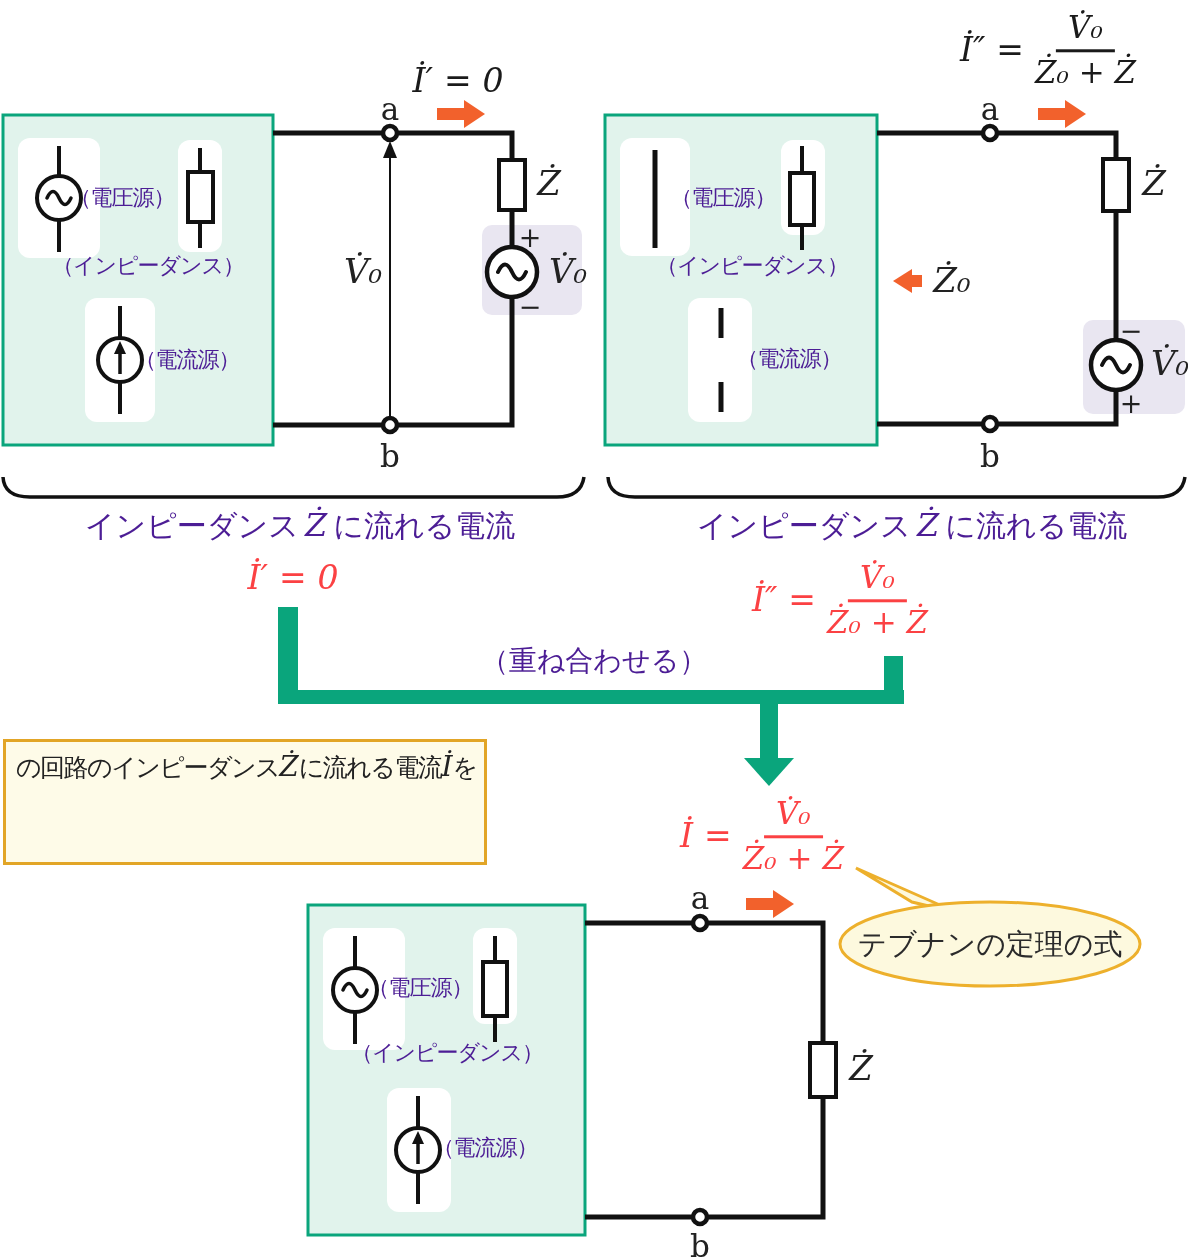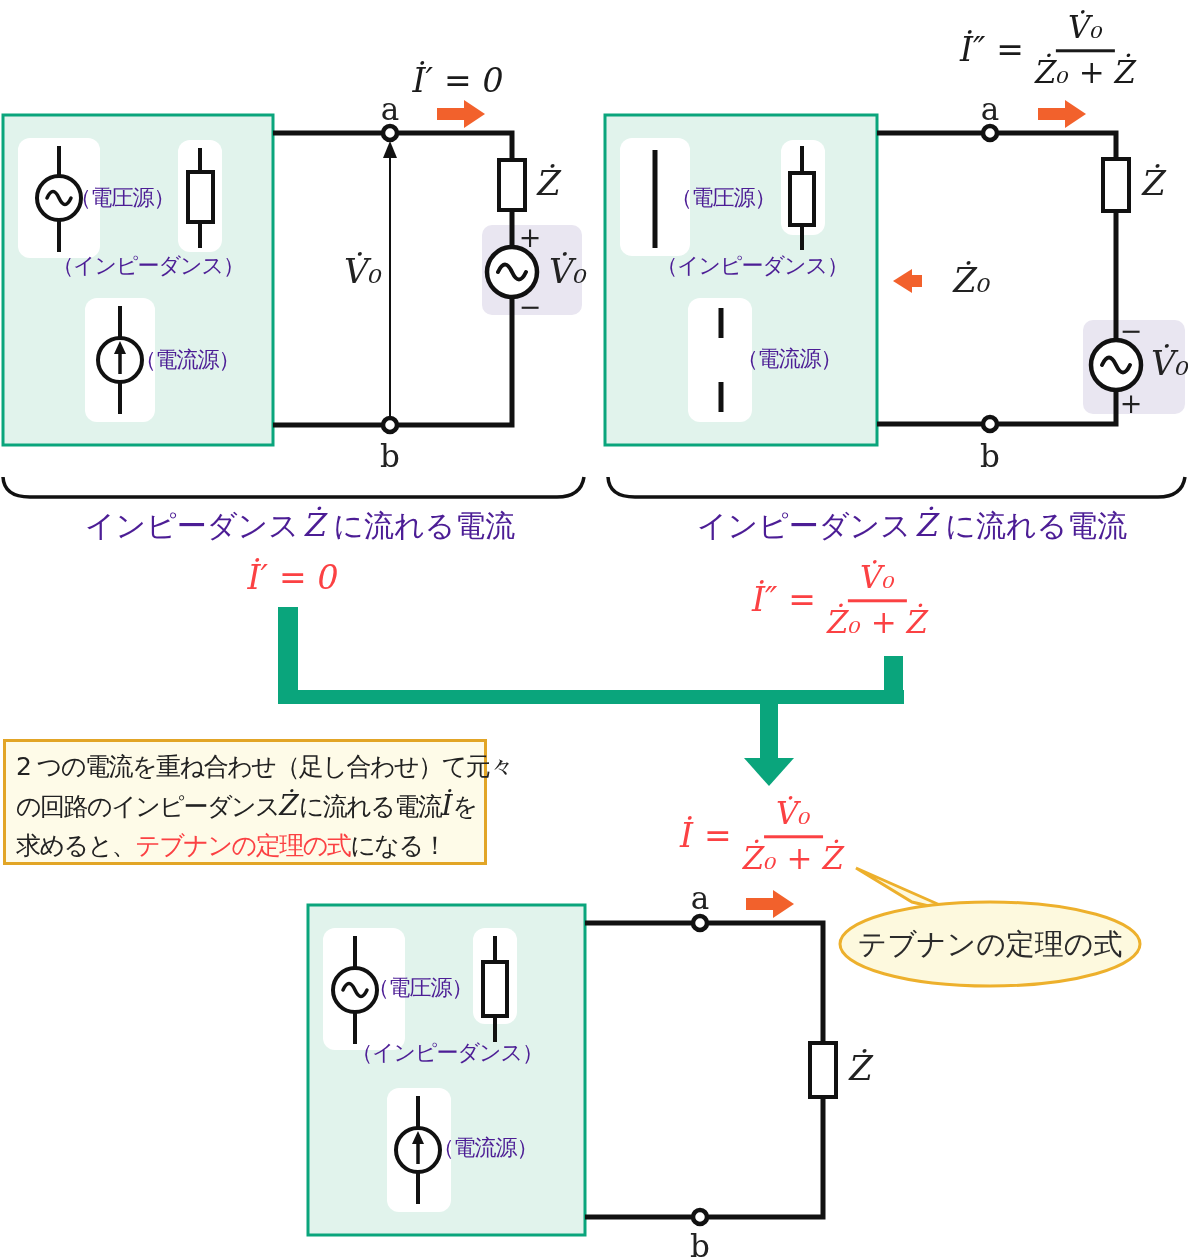--- a/index.html
+++ b/index.html
@@ -156,21 +156,21 @@
   <div class="abs rm sz31" style="left:390px;top:109px;">a</div>
   <div class="abs rm sz31" style="left:390px;top:456px;">b</div>
   <div class="abs rm sz31" style="left:990px;top:109px;">a</div>
   <div class="abs rm sz31" style="left:990px;top:456px;">b</div>
   <div class="abs rm sz31" style="left:700px;top:898px;">a</div>
   <div class="abs rm sz31" style="left:700px;top:1246px;">b</div>
 
   <div class="abs math sz34" style="left:549px;top:183px;">Ż</div>
   <div class="abs math sz34" style="left:1154px;top:183px;">Ż</div>
   <div class="abs math sz34" style="left:861px;top:1068px;">Ż</div>
-  <div class="abs math sz34" style="left:972px;top:280px;">Ż₀</div>
+  <div class="abs math sz34" style="left:952px;top:280px;">Ż₀</div>
   <div class="abs math sz34" style="left:568px;top:271px;">V̇₀</div>
   <div class="abs math sz34" style="left:1170px;top:363px;">V̇₀</div>
   <div class="abs math sz34" style="left:363px;top:271px;">V̇₀</div>
   <div class="abs rm sz27" style="left:530px;top:237px;">+</div>
   <div class="abs rm sz27" style="left:530px;top:306px;">−</div>
   <div class="abs rm sz27" style="left:1131px;top:330px;">−</div>
   <div class="abs rm sz27" style="left:1131px;top:403px;">+</div>
 
   <div class="abs jp jp-sm" style="left:122px;top:198px;">（電圧源）</div>
   <div class="abs jp jp-sm" style="left:148px;top:266px;">（インピーダンス）</div>
@@ -208,22 +208,21 @@
   </div>
   <div class="abs formula f-red" style="left:762px;top:836px;">
     <span>İ</span>
       <span class="rm">=</span>
     <span class="frac">
         <span class="num">V̇₀</span>
         <span class="den">Ż₀ + Ż</span>
       </span>
   </div>
 
+  <div class="abs jp" style="left:594px;top:661px;font-size:28px;">（重ね合わせる）</div>
 
   <div class="note">
-    <div><span>2 つの電流を重ね合わせ（足し合わせ）て元々</span></div>
     <div><span>の回路のインピーダンス</span><span class="m">Ż</span><span>に流れる電流</span><span class="m">İ</span><span>を</span></div>
-    <div><span>求めると、</span><span class="red">テブナンの定理の式</span><span>になる！</span></div>
   </div>
 
   <div class="abs bubble-text" style="left:990px;top:944px;">テブナンの定理の式</div>
 
 </div>
 
 </body></html>

